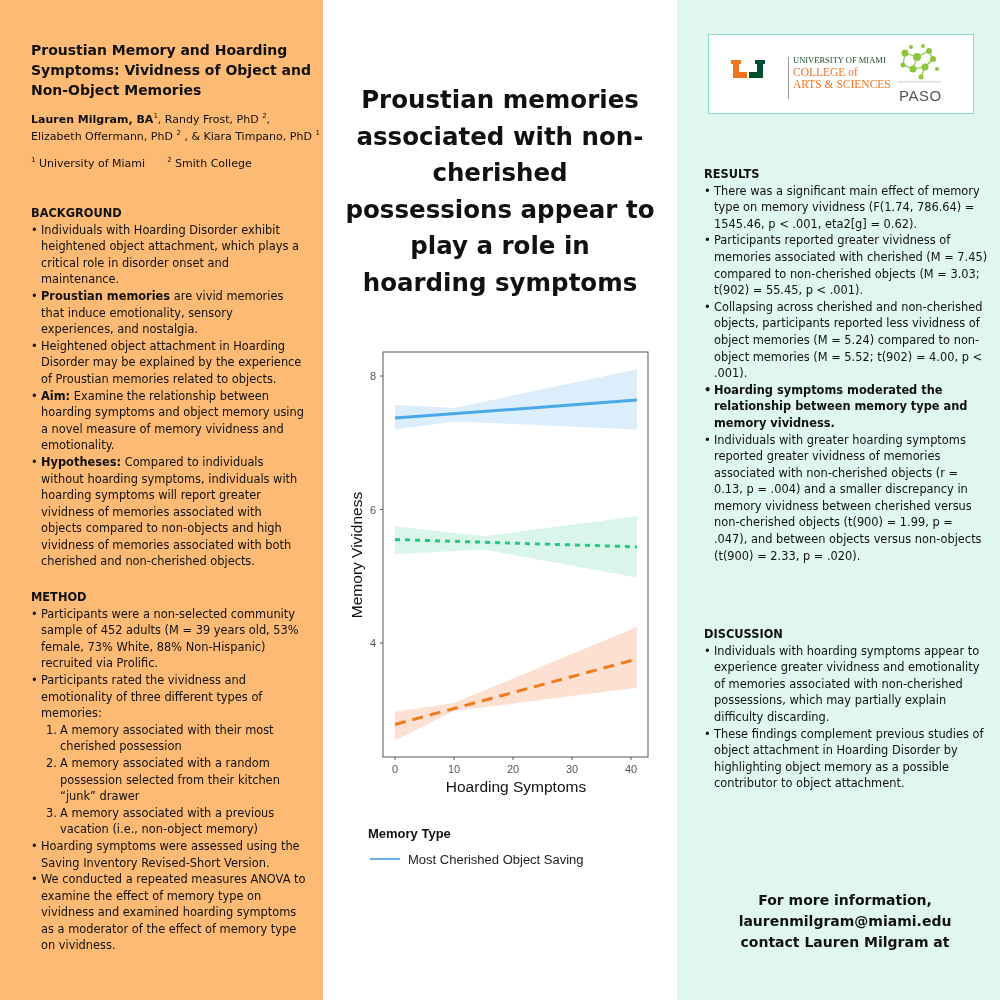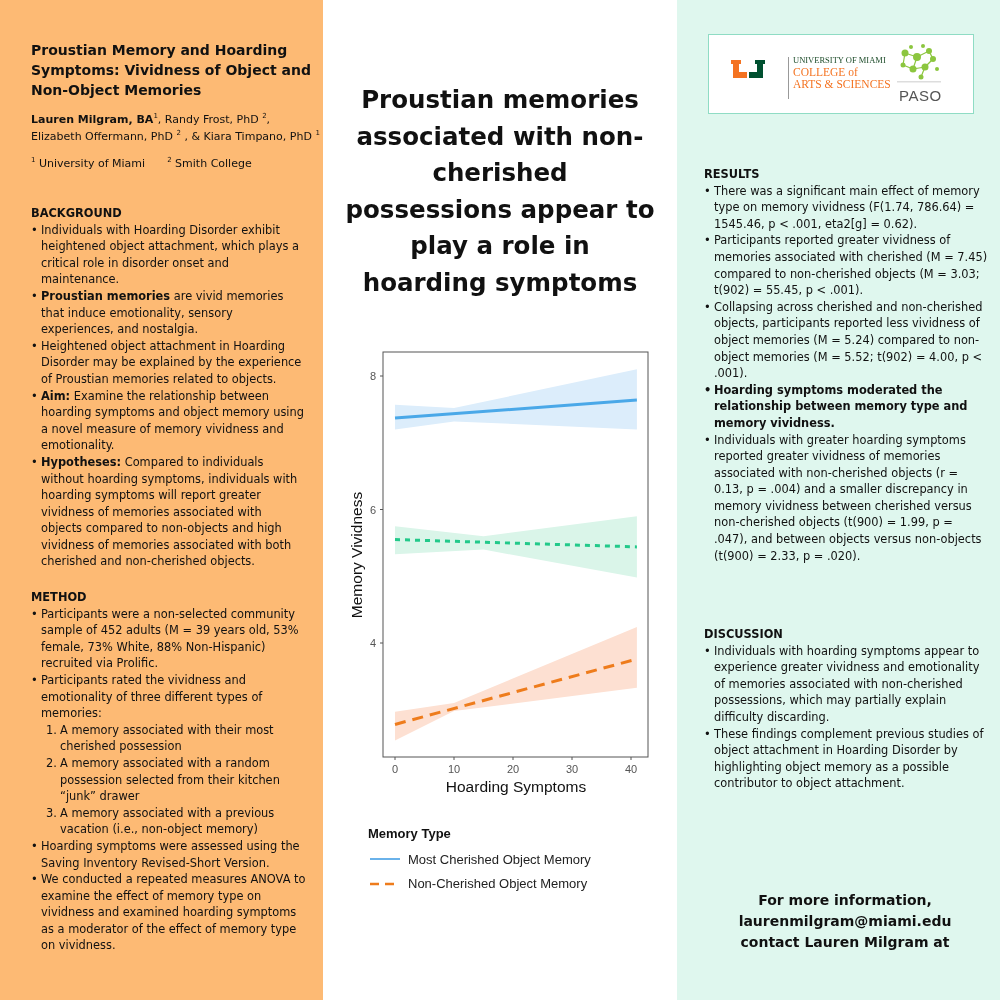--- a/index.html
+++ b/index.html
@@ -124,27 +124,21 @@
   <text id="xlabel" x="516" y="792" text-anchor="middle" font-family="Liberation Sans, sans-serif" font-size="15.5" fill="#111">Hoarding Symptoms</text>
   <text id="ylabel" x="362" y="555" text-anchor="middle" font-family="Liberation Sans, sans-serif" font-size="15.5" fill="#111" transform="rotate(-90 362 555)">Memory Vividness</text>
 </svg>
 
 <div class="legend">
   <div class="legend-title">Memory Type</div>
   <div class="legend-row">
     <svg viewBox="0 0 34 10">
         <line x1="2" y1="5" x2="32" y2="5" stroke="#6ab2ea" stroke-width="2"></line>
       </svg>
-    <span>Most Cherished Object Memory</span>
-  </div>
-  <div class="legend-row">
-    <svg viewBox="0 0 34 10">
-        <line x1="2" y1="5" x2="32" y2="5" stroke="#ee7c1c" stroke-width="2.4" stroke-dasharray="9 6"></line>
-      </svg>
-    <span>Non-Cherished Object Memory</span>
+    <span>Most Cherished Object Saving</span>
   </div>
 </div>
 
 <div class="col-right"></div>
 
 <div class="logo-box">
   <svg class="um-u" viewBox="0 0 34 18">
     <rect x="0" y="0" width="10" height="4" fill="#f47321"></rect>
     <rect x="2" y="0" width="6" height="18" fill="#f47321"></rect>
     <rect x="2" y="12" width="14" height="6" fill="#f47321"></rect>

